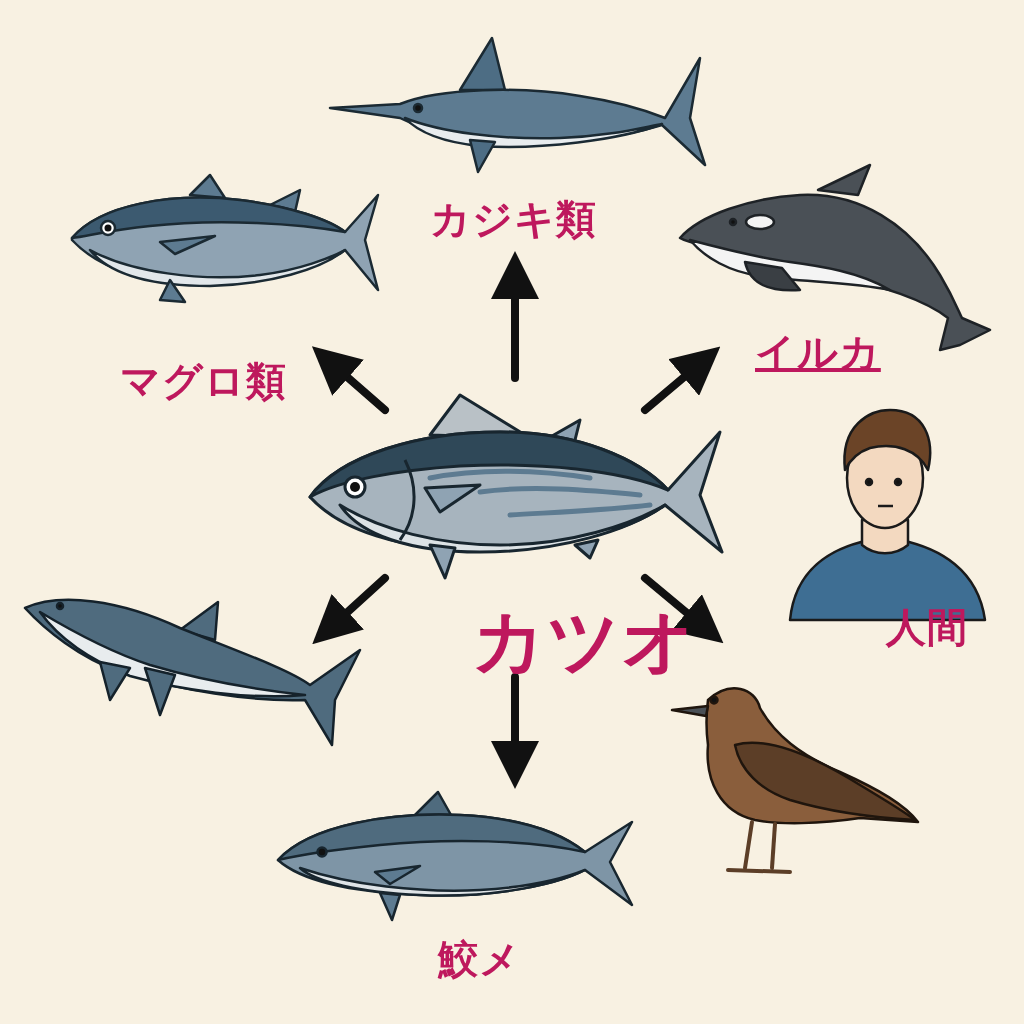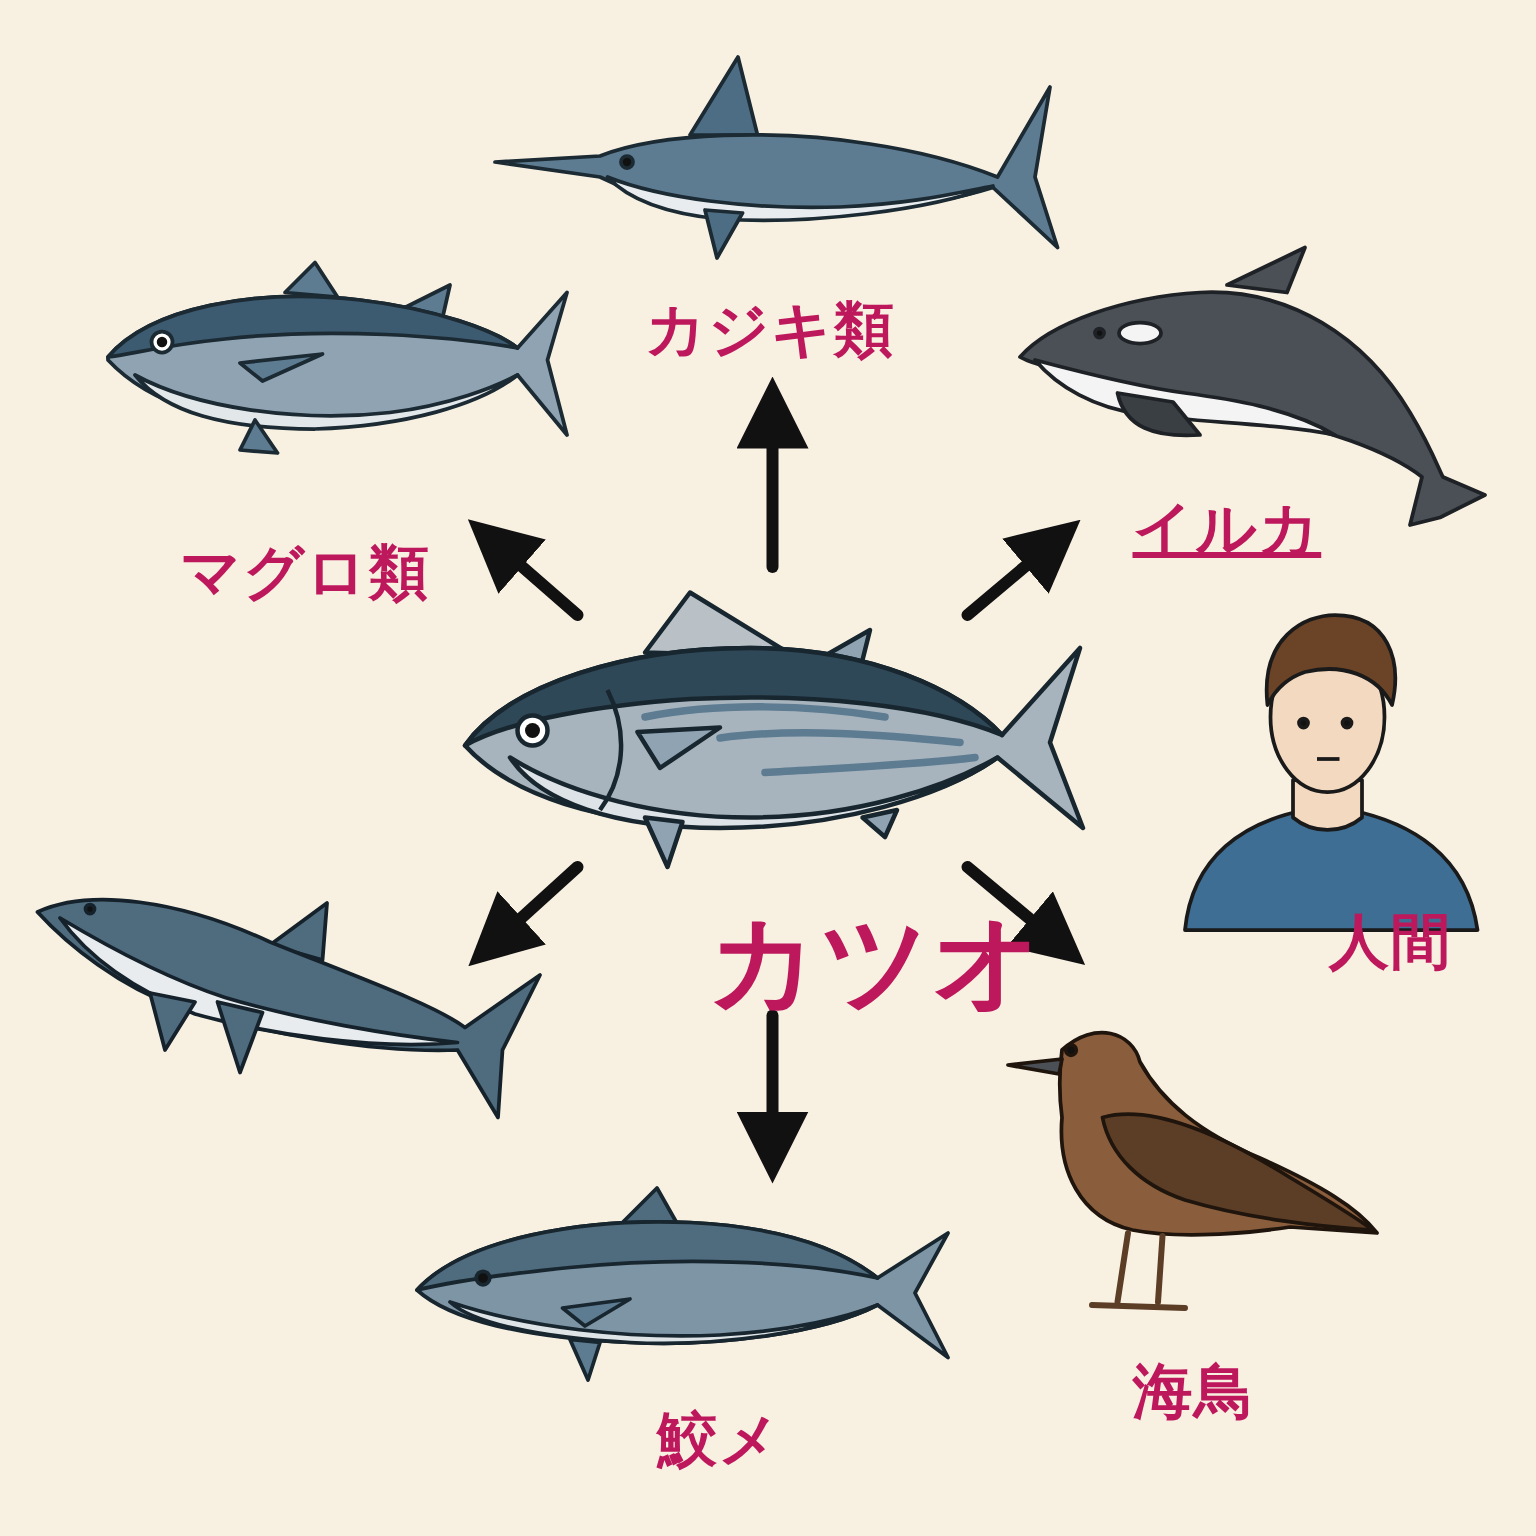--- a/index.html
+++ b/index.html
@@ -131,16 +131,15 @@
       <path d="M728,870 L790,872"></path>
     </g>
   </g>
 </svg>
 
 <div class="label sm" style="left:430px; top:192px;">カジキ類</div>
 <div class="label sm" style="left:120px; top:338px;margin-top:16px;">マグロ類</div>
 <div class="label sm" style="left:755px; top:325px;text-decoration:underline;">イルカ</div>
 <div class="label sm" style="left:838px; top:600px;margin-left:48px;">人間</div>
 <div class="label sm" style="left:438px; top:932px;">鮫メ</div>
-<div class="label sm" style="left:755px; top:900px;">海鳥</div>
 <div class="label lg" style="left:432px; top:594px;">カツオ</div>
 
 </div>
 
 </body></html>

